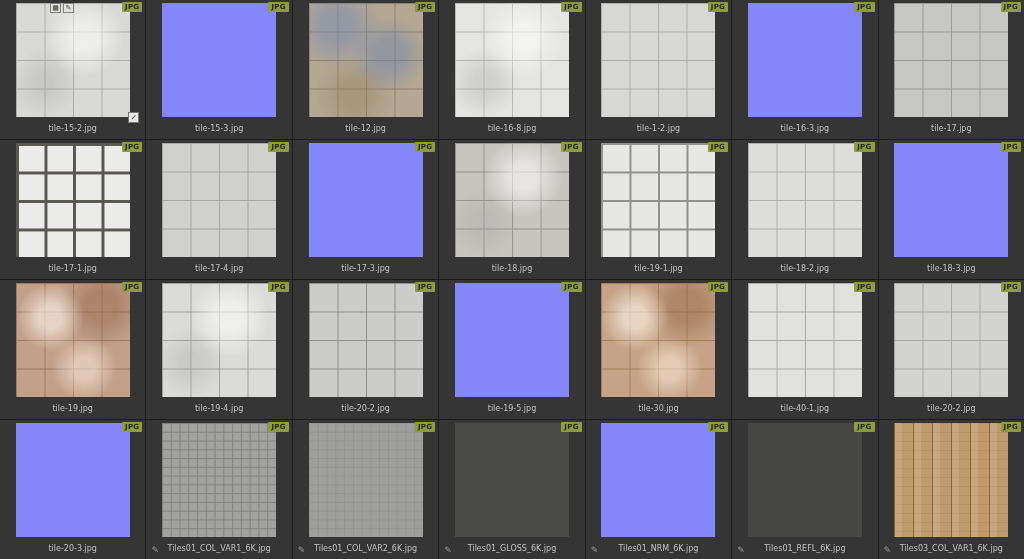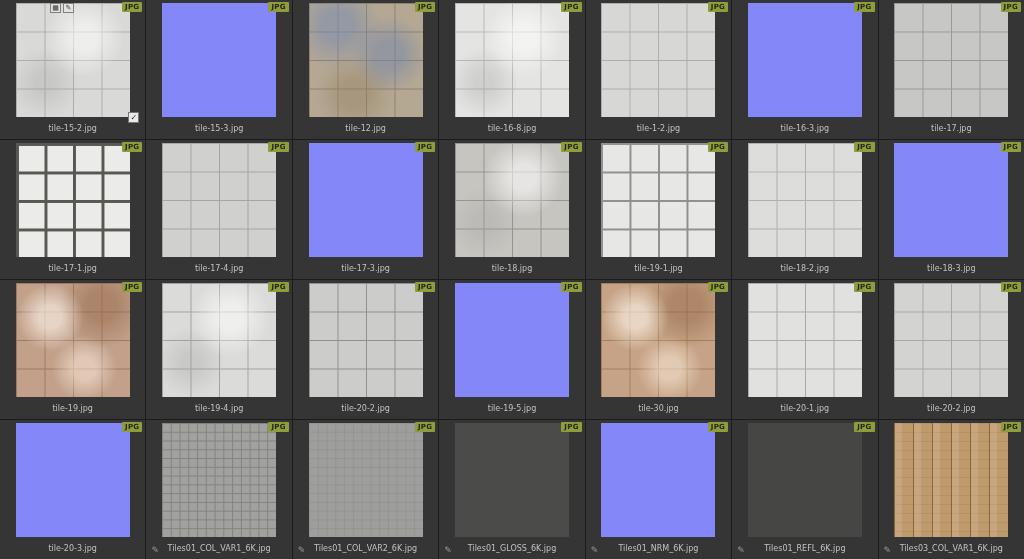--- a/index.html
+++ b/index.html
@@ -203,21 +203,21 @@
 
   <div class="cell">
     <div class="thumb" style="background-color: rgb(198, 163, 134); background-image: radial-gradient(circle at 30% 30%, rgba(255, 246, 235, 0.6) 0%, rgba(255, 246, 235, 0.6) 10%, rgba(255, 246, 235, 0) 30%), radial-gradient(circle at 75% 20%, rgba(150, 105, 75, 0.5) 0%, rgba(150, 105, 75, 0.5) 12%, rgba(150, 105, 75, 0) 34%), radial-gradient(circle at 60% 75%, rgba(255, 240, 225, 0.5) 0%, rgba(255, 240, 225, 0.5) 10%, rgba(255, 240, 225, 0) 30%), linear-gradient(to right, rgb(162, 128, 89) 1px, rgba(0, 0, 0, 0) 1px), linear-gradient(rgb(162, 128, 89) 1px, rgba(0, 0, 0, 0) 1px); background-size: 100% 100%, 100% 100%, 100% 100%, 25% 100%, 100% 25%;"></div>
     <div class="badge">JPG</div>
     <div class="fname">tile-30.jpg</div>
   </div>
 
   <div class="cell">
     <div class="thumb" style="background-color: rgb(225, 225, 223); background-image: linear-gradient(to right, rgb(170, 170, 168) 1px, rgba(0, 0, 0, 0) 1px), linear-gradient(rgb(170, 170, 168) 1px, rgba(0, 0, 0, 0) 1px); background-size: 25% 100%, 100% 25%;"></div>
     <div class="badge">JPG</div>
-    <div class="fname">tile-20-1.jpg</div>
+    <div class="fname">tile-40-1.jpg</div>
   </div>
 
   <div class="cell">
     <div class="thumb" style="background-color: rgb(211, 211, 209); background-image: linear-gradient(to right, rgb(167, 167, 165) 1px, rgba(0, 0, 0, 0) 1px), linear-gradient(rgb(167, 167, 165) 1px, rgba(0, 0, 0, 0) 1px); background-size: 25% 100%, 100% 25%;"></div>
     <div class="badge">JPG</div>
     <div class="fname">tile-20-2.jpg</div>
   </div>
 
   <div class="cell">
     <div class="thumb" style="background-color: rgb(132, 135, 247);"></div>

